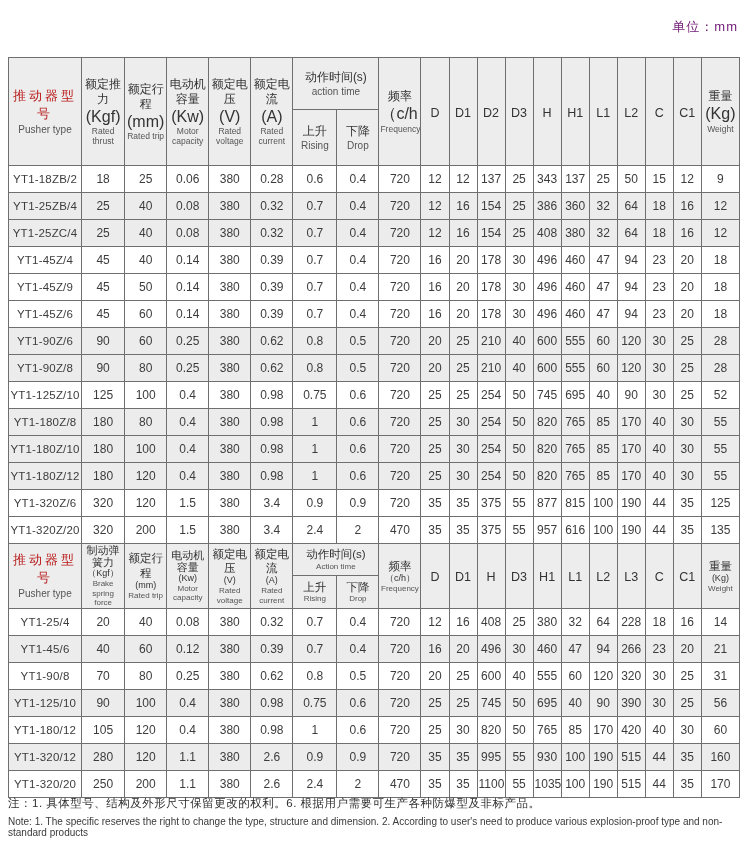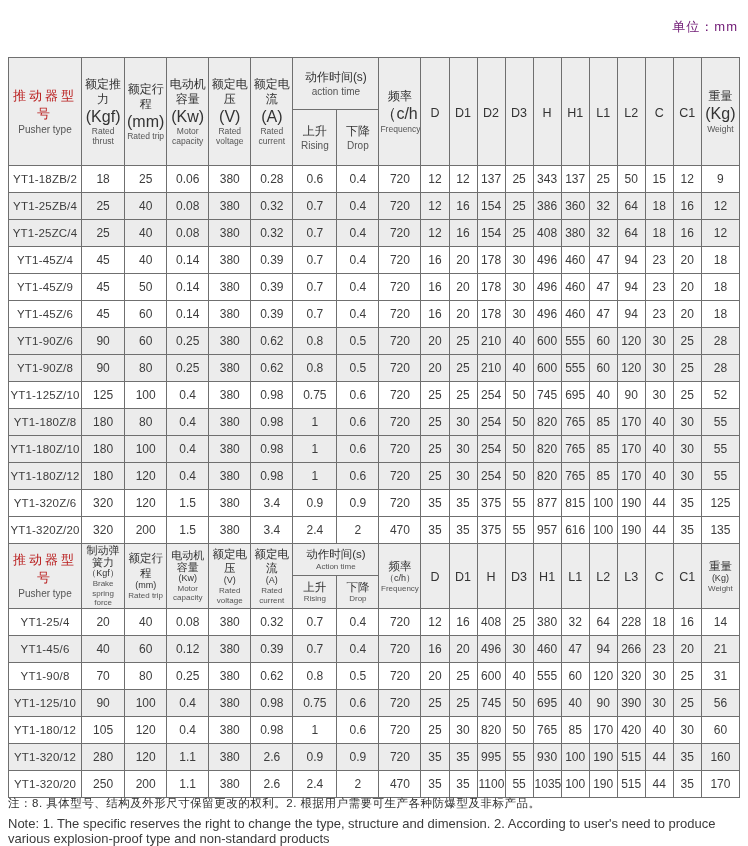--- a/index.html
+++ b/index.html
@@ -39,21 +39,21 @@
   .thead2 .zh { font-size: 11.5px; }
   .thead2 .zh-sm { display: block; font-size: 11px; line-height: 1.1; color: #333; }
   .thead2 .unit-line { font-size: 9px; }
   .thead2 .en { font-size: 8px; }
   .note-zh {
     position: absolute; left: 8px; top: 796px;
     font-size: 11.5px; color: #2f2f2f; letter-spacing: 0.5px;
   }
   .note-en {
     position: absolute; left: 8px; top: 816px;
-    font-size: 13px; color: #3a3a3a;
+    font-size: 10px; color: #3a3a3a;
   }
 </style>
 </head>
 <body>
 
 <div class="unit-label">单位：mm</div>
 
 <table class="spec">
   <colgroup>
     <col style="width:73px">
@@ -676,14 +676,14 @@
         <td>100</td>
         <td>190</td>
         <td>515</td>
         <td>44</td>
         <td>35</td>
         <td>170</td>
       </tr>
     </tbody>
 </table>
 
-<div class="note-zh">注：8. 具体型号、结构及外形尺寸保留更改的权利。2. 根据用户需要可生产各种防爆型及非标产品。</div>
+<div class="note-zh">注：1. 具体型号、结构及外形尺寸保留更改的权利。6. 根据用户需要可生产各种防爆型及非标产品。</div>
 <div class="note-en">Note: 1. The specific reserves the right to change the type, structure and dimension. 2. According to user's need to produce various explosion-proof type and non-standard products</div>
 
 </body></html>

